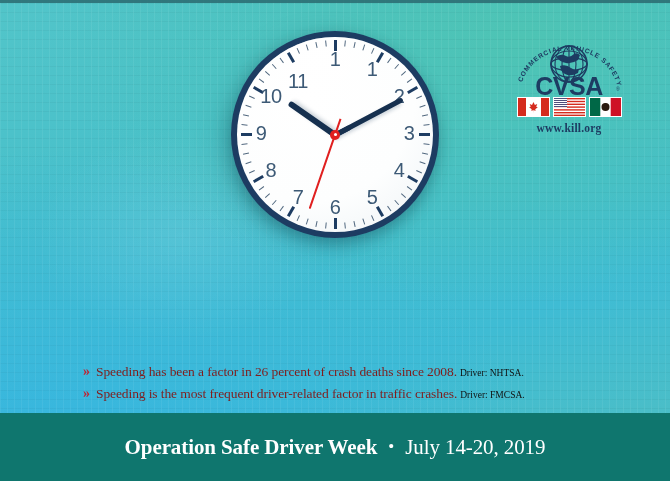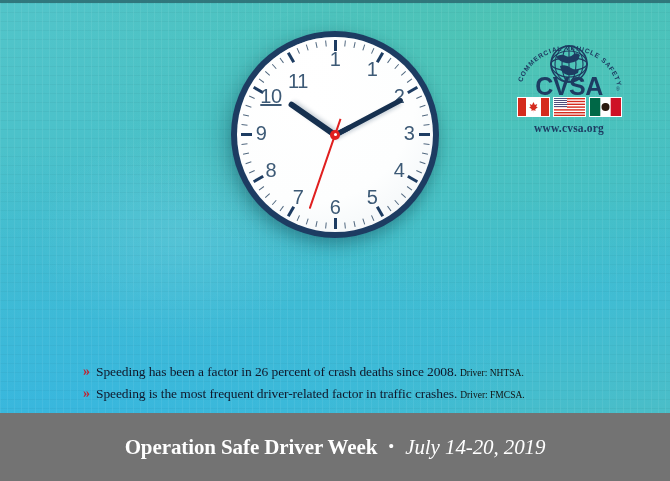--- a/index.html
+++ b/index.html
@@ -280,38 +280,38 @@
   .bullet-mark {
     font-family: "Liberation Serif", serif;
     font-weight: bold;
     font-size: 14px;
     color: #c2202f;
     line-height: 1;
   }
   .bullet-text {
     font-family: "Liberation Serif", serif;
     font-size: 13.5px;
-    color: #0f172a;
+    color: #7f1d1d;
     letter-spacing: -0.1px;
   }
   .bullet-source {
     font-family: "Liberation Serif", serif;
     font-size: 9.5px;
     color: #101010;
     margin-left: 3px;
   }
 
   
   .footer {
     position: absolute;
     left: 0;
     right: 0;
     bottom: 0;
     height: 68px;
-    background: #737373;
+    background: #0f766e;
     display: flex;
     align-items: center;
     justify-content: center;
   }
   .footer-inner {
     display: flex;
     align-items: baseline;
     gap: 11px;
     color: #ffffff;
   }
@@ -324,21 +324,20 @@
   .footer-sep {
     font-family: "Liberation Serif", serif;
     font-size: 17px;
     position: relative;
     top: -2px;
   }
   .footer-dates {
     font-family: "Liberation Serif", serif;
     font-size: 21px;
     letter-spacing: -0.1px;
-    font-style: italic;
   }
 </style>
 </head>
 <body>
 
 <div id="poster">
 
   <div class="bg-base"></div>
   <div class="bg-soft-glow"></div>
   <div class="bg-weave"></div>
@@ -415,21 +414,21 @@
           <div class="numeral" style="left: 85px; top: 11px;">1</div>
           <div class="numeral" style="left: 122px; top: 20.9141px;">1</div>
           <div class="numeral" style="left: 149.086px; top: 48px;">2</div>
           <div class="numeral" style="left: 159px; top: 85px;">3</div>
           <div class="numeral" style="left: 149.086px; top: 122px;">4</div>
           <div class="numeral" style="left: 122px; top: 149.086px;">5</div>
           <div class="numeral" style="left: 85px; top: 159px;">6</div>
           <div class="numeral" style="left: 48px; top: 149.086px;">7</div>
           <div class="numeral" style="left: 20.9141px; top: 122px;">8</div>
           <div class="numeral" style="left: 11px; top: 85px;">9</div>
-          <div class="numeral" style="left: 20.9141px; top: 48px; text-decoration: underline;">10</div>
+          <div class="numeral" style="left: 20.9141px; top: 48px;">10</div>
           <div class="numeral" style="left: 48px; top: 33px;">11</div>
         </div>
 
       <div class="hand hand-hour" id="hand-hour" style="transform: rotate(305deg);"></div>
       <div class="hand hand-min" id="hand-min" style="transform: rotate(62deg);"></div>
       <div class="hand-counter" id="hand-counter" style="transform: rotate(242deg);"></div>
       <div class="hand hand-sec" id="hand-sec" style="transform: rotate(199deg);">
         <div class="tail"></div>
       </div>
       <div class="hub"></div>
@@ -496,21 +495,21 @@
         <svg width="31" height="18" viewBox="0 0 31 18">
           <rect width="31" height="18" fill="#ffffff"></rect>
           <rect width="10.3" height="18" fill="#006847"></rect>
           <rect x="20.7" width="10.3" height="18" fill="#ce1126"></rect>
           <ellipse cx="15.5" cy="9" rx="4" ry="4" fill="#2b1a10"></ellipse>
           <path d="M15.5 5.3 q2.8 .4 3.6 3 q-2-1.4-3.6-1 q-1.6-.4-3.6 1 q.8-2.6 3.6-3 z" fill="#2b1a10"></path>
         </svg>
       </div>
     </div>
 
-    <div class="logo-url">www.cvsa.org</div>
+    <div class="logo-url">www.kill.org</div>
   </div>
 
 
   <div class="bullets" id="bullets">
       <div class="bullet-row">
         <span class="bullet-mark">»</span>
         <span><span class="bullet-text">Speeding has been a factor in 26 percent of crash deaths since 2008.</span><span class="bullet-source">Driver: NHTSA.</span></span>
       </div>
       <div class="bullet-row">
         <span class="bullet-mark">»</span>

